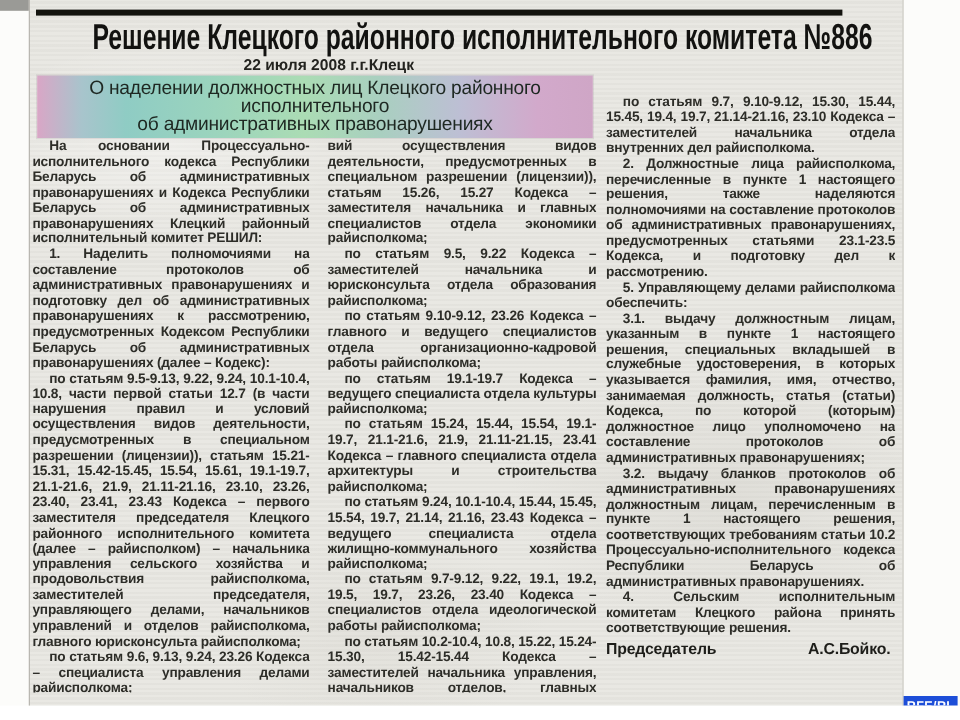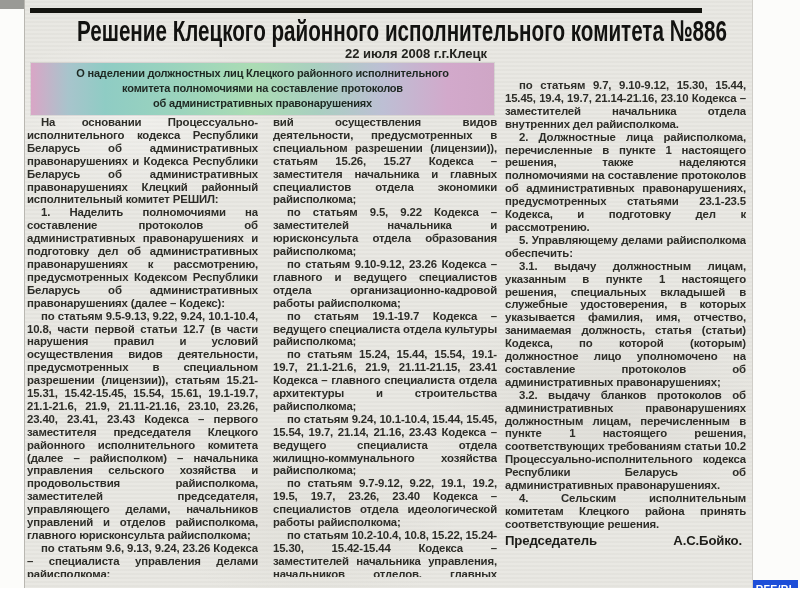--- a/index.html
+++ b/index.html
@@ -21,35 +21,35 @@
     border-right:1px solid #cfcdc7;
   }
   .top-rule{position:absolute;left:5px;top:8px;width:672px;height:5px;background:#14140f;}
   .title-wrap{position:absolute;left:26px;top:13px;width:682px;height:36px;}
   .title-wrap text{
     font-family:"Liberation Sans", sans-serif;
     font-weight:bold;fill:#121210;
   }
   .dateline{
     position:absolute;left:8px;top:46px;width:468px;
-    display:flex;justify-content:flex-end;
+    display:flex;justify-content:center;
     font-size:13px;font-weight:bold;color:#23231f;
   }
   .dateline .d{padding-left:28px;}
   .dateline .p{padding-right:14px;}
   .subject{
     position:absolute;left:6px;top:63px;width:463px;
     padding:3px 0 4px;
     background:linear-gradient(90deg,
       #d9a6c6 0%, #a8c4cc 8%, #8fccc4 16%, #9bd4bd 32%,
       #abdcb4 48%, #a9cfc0 62%, #bdbfd4 76%, #d2a9cb 90%, #cfa6c6 100%);
     box-shadow:0 0 0 1px rgba(120,110,120,.15);
   }
   .subject div{
-    text-align:center;font-weight:bold;font-size:11px;line-height:15px;
+    text-align:center;font-weight:normal;font-size:16px;line-height:15px;
     color:#1e2822;letter-spacing:-0.2px;
   }
   .col{
     position:absolute;top:116px;height:461px;overflow:hidden;
     text-align:justify;font-size:11.4px;line-height:12.9px;
     font-weight:bold;color:#2d2d28;letter-spacing:-0.15px;
   }
   .col p{margin:0;text-indent:14px;}
   .col p.cont{text-indent:0;}
   .col1{left:2px;width:231px;}
@@ -78,21 +78,20 @@
       <text x="26" y="28" font-size="30" textLength="650" lengthAdjust="spacingAndGlyphs">Решение Клецкого районного исполнительного комитета №886</text>
     </svg>
 
     <div class="dateline">
       <span class="d">22 июля 2008 г.</span>
       <span class="p">г.Клецк</span>
     </div>
 
     <div class="subject">
       <div>О наделении должностных лиц Клецкого районного исполнительного</div>
-      <div>комитета полномочиями на составление протоколов</div>
       <div>об административных правонарушениях</div>
     </div>
 
     <div class="col col1">
         <p>На основании Процессуально-исполнительного кодекса Республики Беларусь об административных правонарушениях и Кодекса Республики Беларусь об административных правонарушениях Клецкий районный исполнительный комитет РЕШИЛ:</p>
         <p>1. Наделить полномочиями на составление протоколов об административных правонарушениях и подготовку дел об административных правонарушениях к рассмотрению, предусмотренных Кодексом Республики Беларусь об административных правонарушениях (далее – Кодекс):</p>
         <p>по статьям 9.5-9.13, 9.22, 9.24, 10.1-10.4, 10.8, части первой статьи 12.7 (в части нарушения правил и условий осуществления видов деятельности, предусмотренных в специальном разрешении (лицензии)), статьям 15.21-15.31, 15.42-15.45, 15.54, 15.61, 19.1-19.7, 21.1-21.6, 21.9, 21.11-21.16, 23.10, 23.26, 23.40, 23.41, 23.43 Кодекса – первого заместителя председателя Клецкого районного исполнительного комитета (далее – райисполком) – начальника управления сельского хозяйства и продовольствия райисполкома, заместителей председателя, управляющего делами, начальников управлений и отделов райисполкома, главного юрисконсульта райисполкома;</p>
         <p>по статьям 9.6, 9.13, 9.24, 23.26 Кодекса – специалиста управления делами райисполкома;</p>
       </div>
     <div class="col col2">

